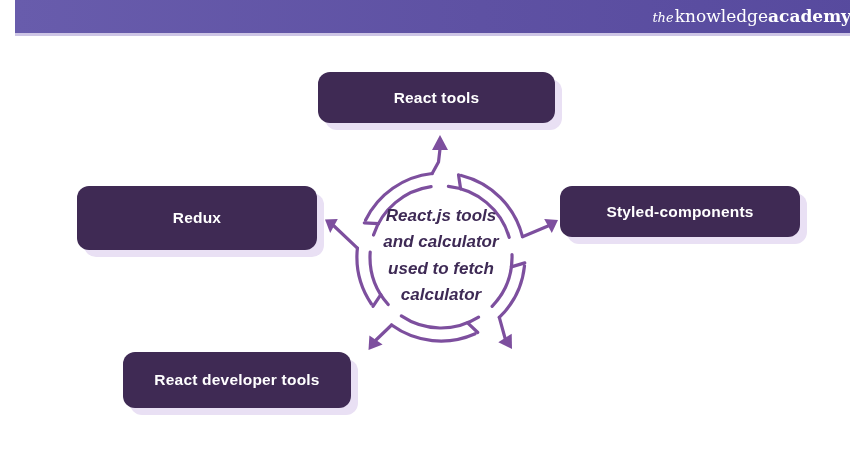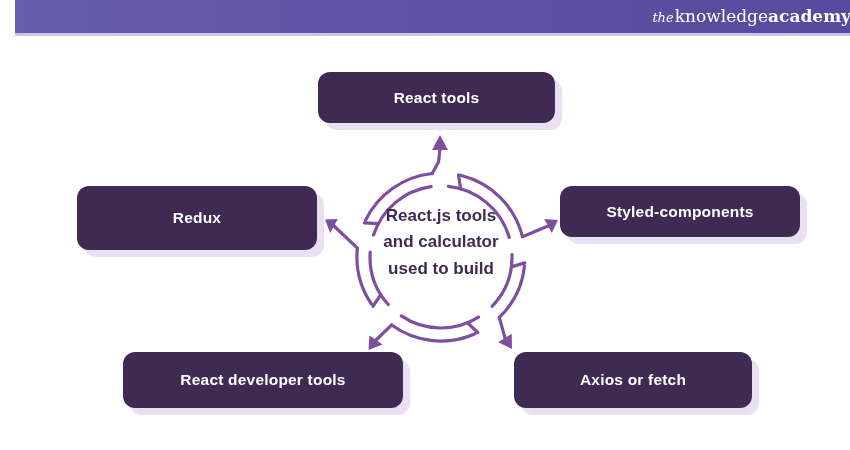--- a/index.html
+++ b/index.html
@@ -18,27 +18,27 @@
   .logo .acad{font-weight:700;}
 
   
   .node{position:absolute;background:#3f2a54;border-radius:12px;
         box-shadow:7px 7px 0 0 #e9e0f4;
         display:flex;align-items:center;justify-content:center;
         color:#ffffff;font-size:15.5px;font-weight:600;letter-spacing:.2px;}
   .node-react-router{left:303px;top:72px;width:237px;height:51px;}
   .node-redux{left:62px;top:186px;width:240px;height:64px;}
   .node-styled{left:545px;top:186px;width:240px;height:51px;}
-  .node-devtools{left:108px;top:352px;width:280px;height:56px;}
+  .node-devtools{left:108px;top:352px;width:228px;height:56px;}
   .node-axios{left:499px;top:352px;width:238px;height:56px;}
 
   
   .center-label{position:absolute;left:336px;top:203px;width:180px;
                 text-align:center;color:#3e2a55;font-size:17px;font-weight:700;
-                line-height:1.55;}
+                line-height:1.55;font-style:italic;}
 
   .ring-svg{position:absolute;left:0;top:0;width:850px;height:450px;pointer-events:none;}
   .ring-svg path.stroke{fill:none;stroke:#7d4f9e;stroke-width:3.2;
                         stroke-linecap:round;stroke-linejoin:round;}
   .ring-svg path.head{fill:#7d4f9e;stroke:none;}
 </style>
 </head>
 <body>
 
 <div class="page">
@@ -76,32 +76,30 @@
     <path class="head" d="M425,135 L417,150 L433,150 Z"></path>
     <path class="head" d="M543,220 L536.8,233 L529.2,219 Z"></path>
     <path class="head" d="M497,349 L483.3,342.3 L496.7,333.7 Z"></path>
     <path class="head" d="M353.5,350 L354.4,335.4 L367.6,344.6 Z"></path>
     <path class="head" d="M310,219.5 L322.8,219 L315.2,233 Z"></path>
   </svg>
 
   <div class="center-label">
     <div>React.js tools</div>
     <div>and calculator</div>
-    <div>used to build</div>
+    <div>used to fetch</div>
+    <div>calculator</div>
   </div>
 
   <div class="node node-react-router">
     <span>React tools</span>
   </div>
   <div class="node node-redux">
     <span>Redux</span>
   </div>
   <div class="node node-styled">
     <span>Styled-components</span>
   </div>
   <div class="node node-devtools">
     <span>React developer tools</span>
   </div>
-  <div class="node node-axios">
-    <span>Axios or fetch</span>
-  </div>
 
 </div>
 
 </body></html>

